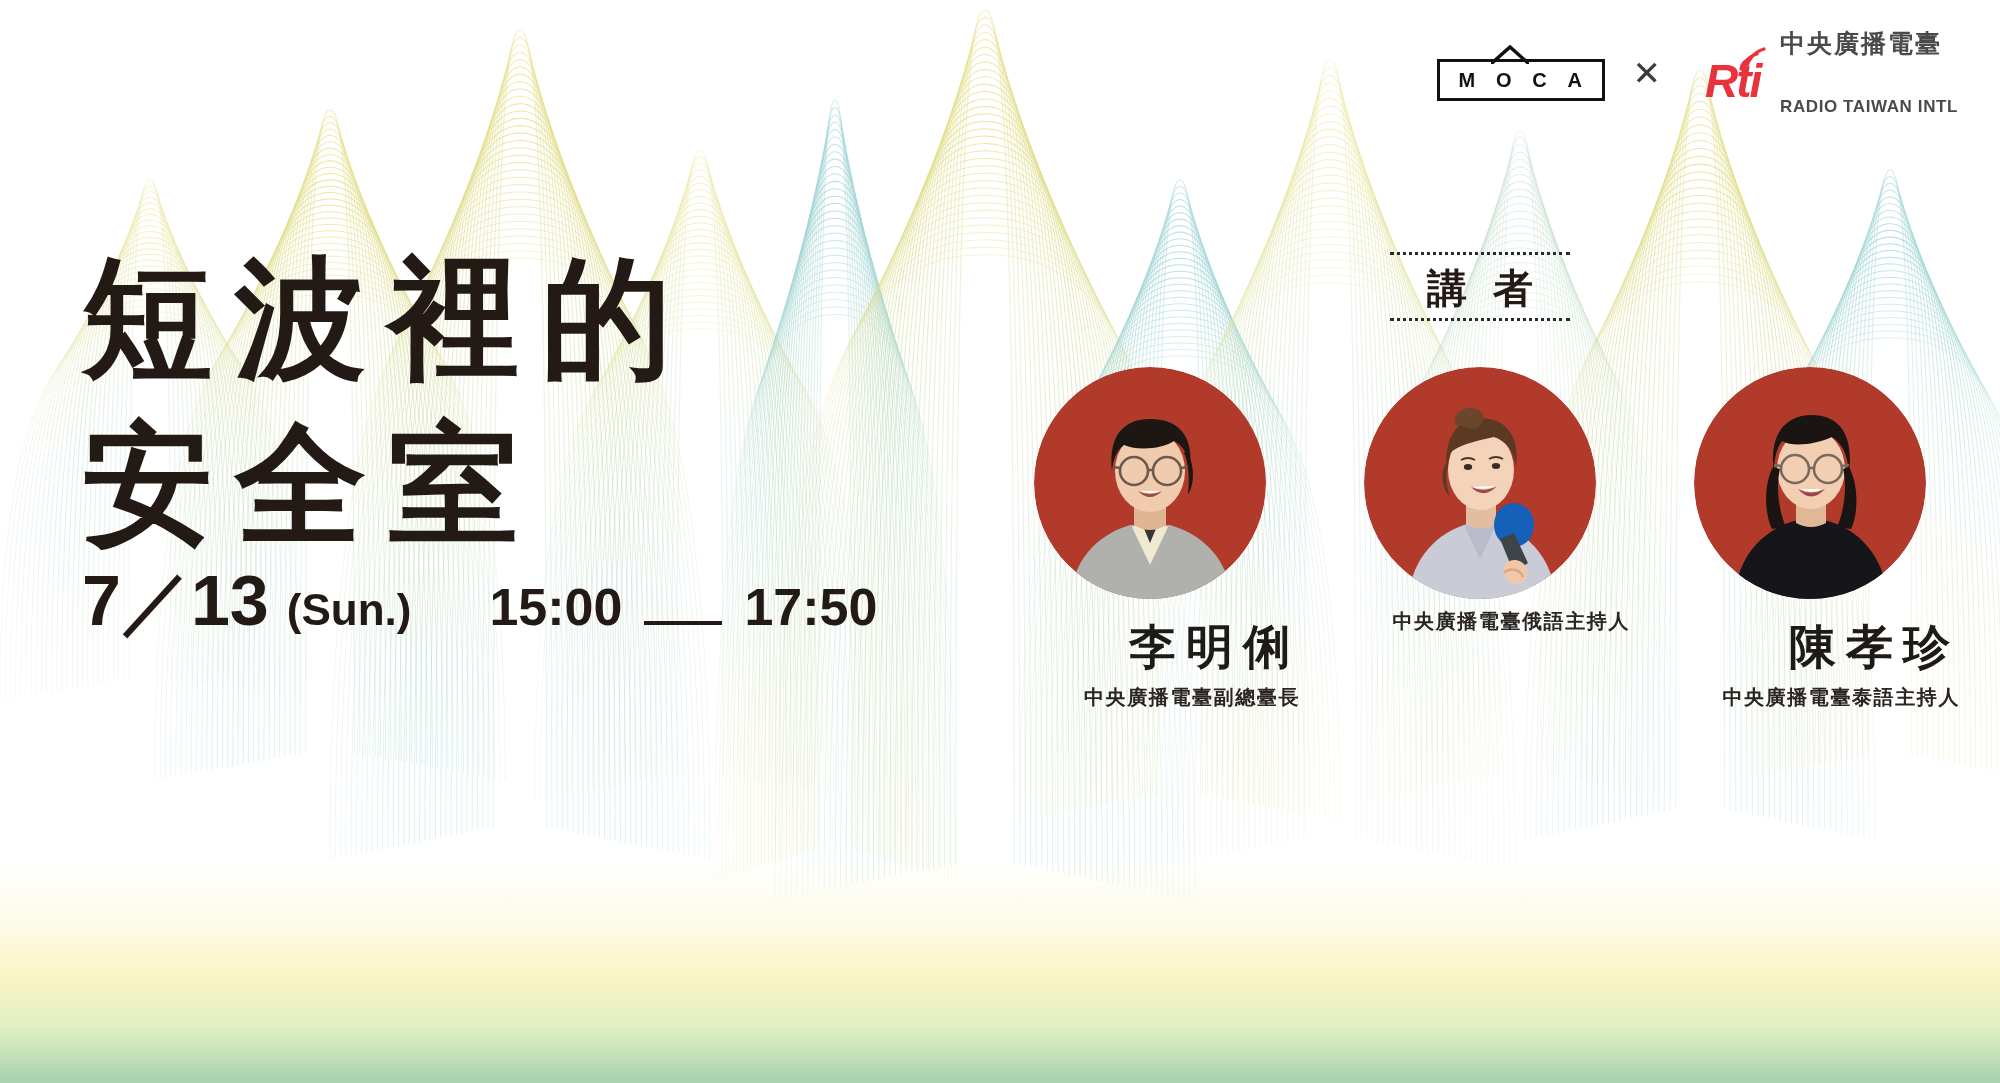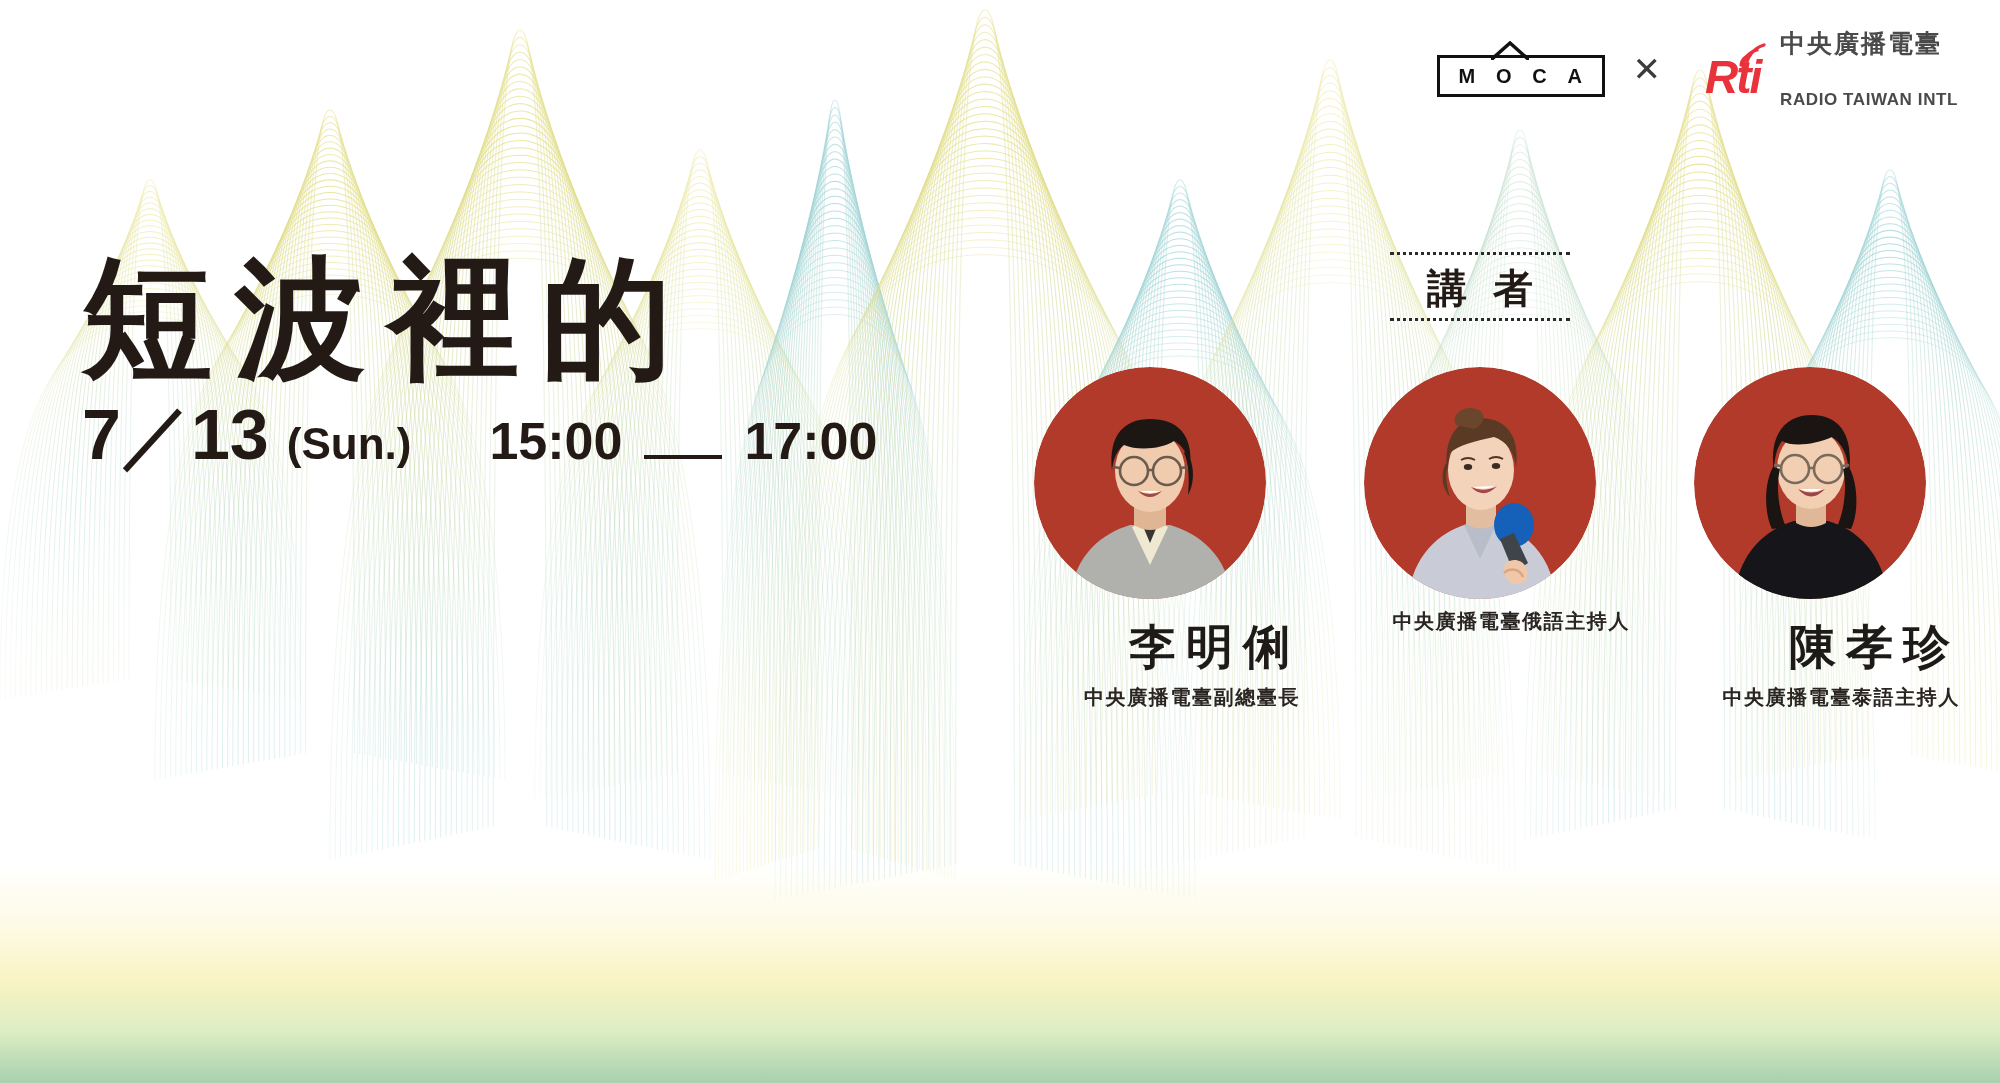--- a/index.html
+++ b/index.html
@@ -104,21 +104,21 @@
     font-style:italic;
     letter-spacing:-2px;
     color:#E8323C;
     line-height:1;
   }
   .rti-waves {
     position:absolute;
     right:-2px; top:-2px;
     width:34px; height:30px;
   }
-  .rti-text { display:flex; flex-direction:column; gap:2px; }
+  .rti-text { display:flex; flex-direction:column; gap:9px; }
   .rti-cn {
     font-family:"Liberation Sans", sans-serif;
     font-size:25px;
     font-weight:700;
     color:#4a4a4a;
     letter-spacing:2px;
     line-height:1.08;
   }
   .rti-en {
     font-family:"Liberation Sans", sans-serif;
@@ -629,27 +629,28 @@
       <div class="rti-text">
         <div class="rti-cn">中央廣播電臺</div>
         <div class="rti-en">RADIO TAIWAN INTL</div>
       </div>
     </div>
 
   </div>
 
   <div class="left-block">
     <div class="title-line first">短波裡的</div>
+    <div class="title-line second">安全室</div>
 
     <div class="datetime">
       <span class="dt-date">7／13</span>
       <span class="dt-day">(Sun.)</span>
       <span class="dt-start">15:00</span>
       <span class="dt-dash"></span>
-      <span class="dt-end">17:00</span>
+      <span class="dt-end">17:50</span>
     </div>
   </div>
 
   <div class="right-block">
 
     <div class="speakers-heading">
       <span class="lbl">講者</span>
     </div>
 
     <div class="speaker-row">

